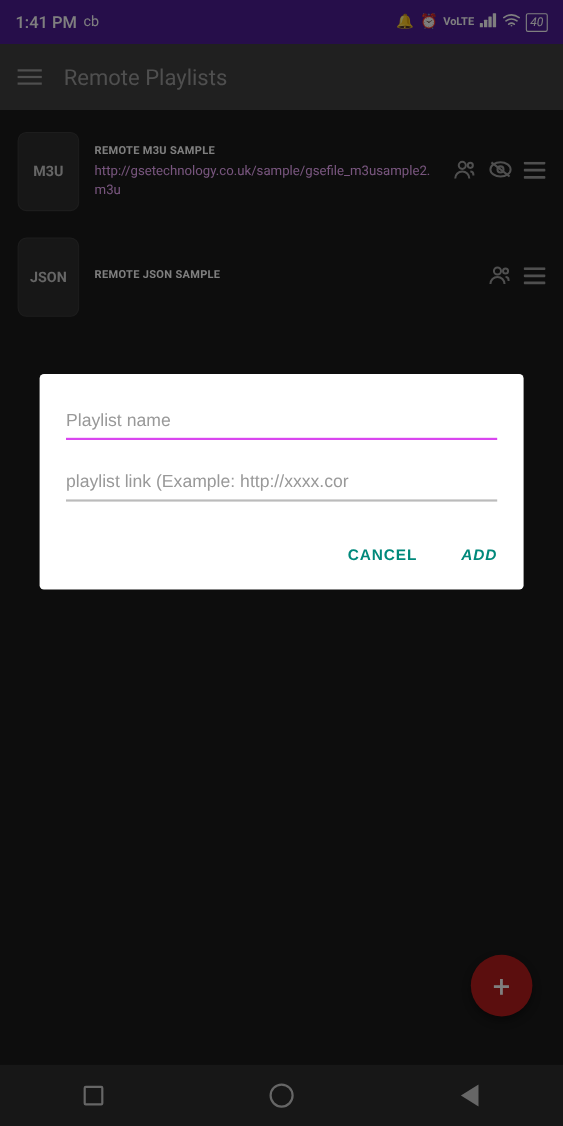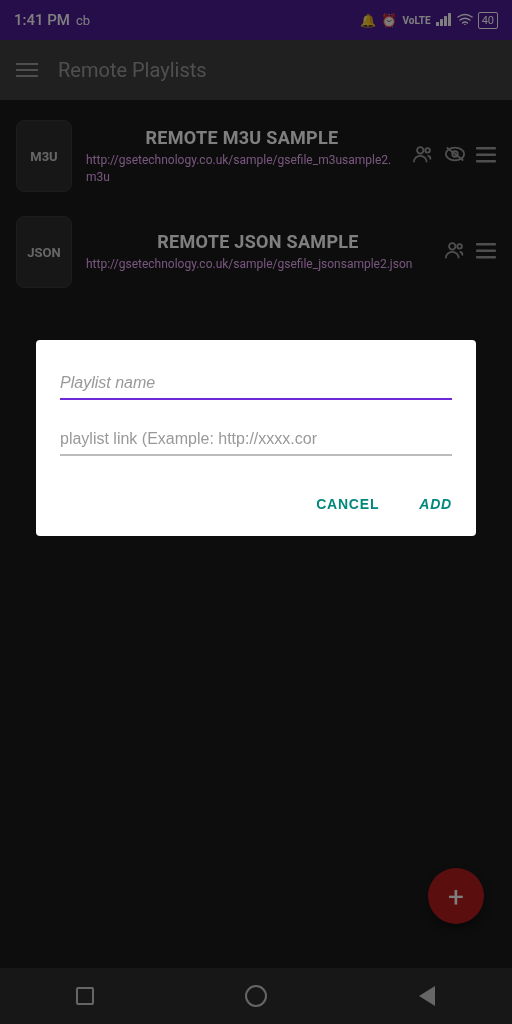--- a/index.html
+++ b/index.html
@@ -47,20 +47,21 @@
       color: #ffffff;
       font-size: 13px;
     }
     .battery-box {
       border: 1.5px solid #ffffff;
       border-radius: 2px;
       padding: 1px 3px;
       font-size: 11px;
       color: #ffffff;
       position: relative;
+      font-style: italic;
     }
 
     
     .app-bar {
       background: #404040;
       height: 60px;
       display: flex;
       align-items: center;
       padding: 0 16px;
       gap: 20px;
@@ -111,26 +112,25 @@
       color: #cccccc;
       flex-shrink: 0;
       border: 1px solid #3a3a3a;
     }
 
     .playlist-info {
       flex: 1;
       min-width: 0;
     }
     .playlist-name {
-      font-size: 18px;
+      font-size: 10px;
       font-weight: 700;
       color: #ffffff;
       letter-spacing: 0.3px;
       margin-bottom: 4px;
-      text-align: center;
     }
     .playlist-url {
       font-size: 12px;
       color: #f0abfc;
       line-height: 1.4;
       word-break: break-all;
     }
 
     .playlist-actions {
       display: flex;
@@ -177,22 +177,21 @@
       width: 100%;
       border: none;
       border-bottom: 2px solid #ccc;
       padding: 6px 0;
       font-size: 16px;
       color: #333;
       outline: none;
       background: transparent;
     }
     .dialog-input.active-field {
-      border-bottom: 2px solid #6d28d9;
-      font-style: italic;
+      border-bottom: 2px solid #d946ef;
     }
     .dialog-input::placeholder {
       color: #999;
     }
     .dialog-input.link-field {
       border-bottom: 2px solid #bbb;
     }
 
     .dialog-actions {
       display: flex;
@@ -368,21 +367,20 @@
       </span>
     </div>
   </div>
 
   <div class="playlist-item">
     <div class="playlist-badge">
       <span>JSON</span>
     </div>
     <div class="playlist-info">
       <div class="playlist-name">REMOTE JSON SAMPLE</div>
-      <div class="playlist-url">http://gsetechnology.co.uk/sample/gsefile_jsonsample2.json</div>
     </div>
     <div class="playlist-actions">
 
       <span class="action-btn">
         <svg width="22" height="22" viewBox="0 0 24 24" fill="none" stroke="#9e9e9e" stroke-width="2">
           <circle cx="9" cy="8" r="3.5"></circle>
           <path d="M2 21c0-3.866 3.134-7 7-7s7 3.134 7 7"></path>
           <circle cx="17" cy="8" r="2.5"></circle>
           <path d="M17 14c1.657 0 3 1.343 3 3v1"></path>
         </svg>

